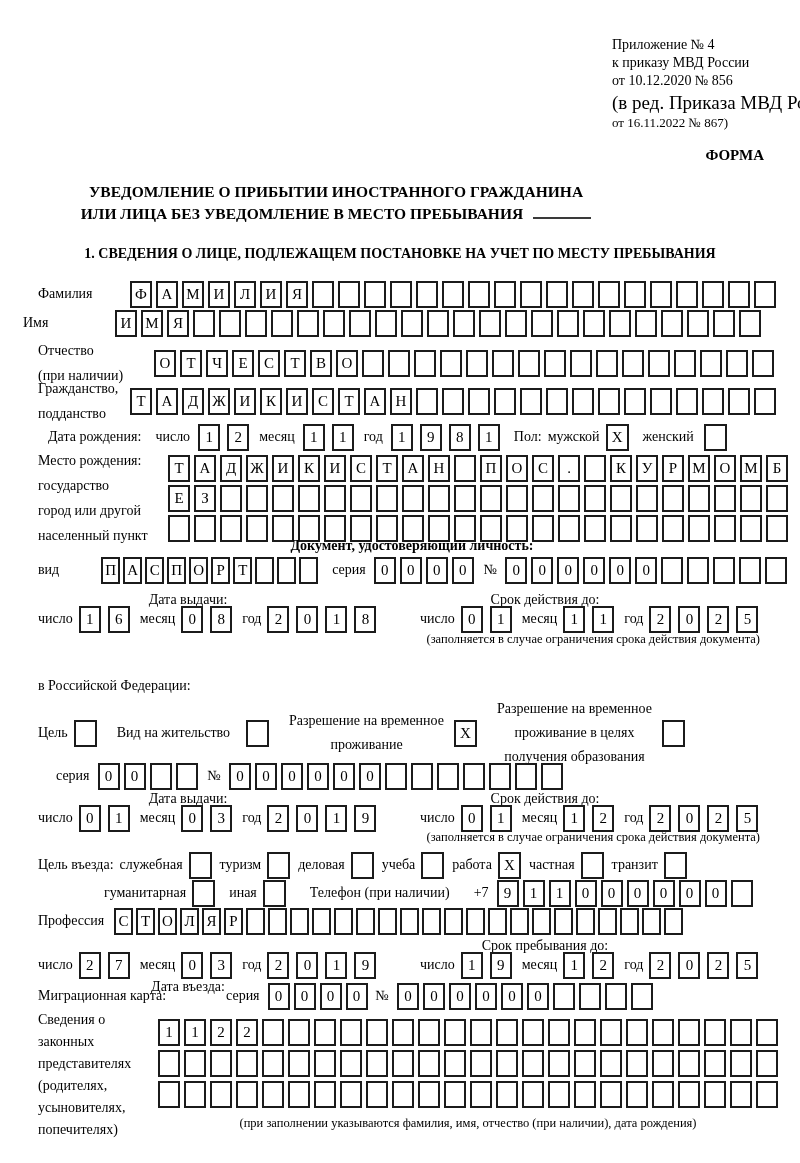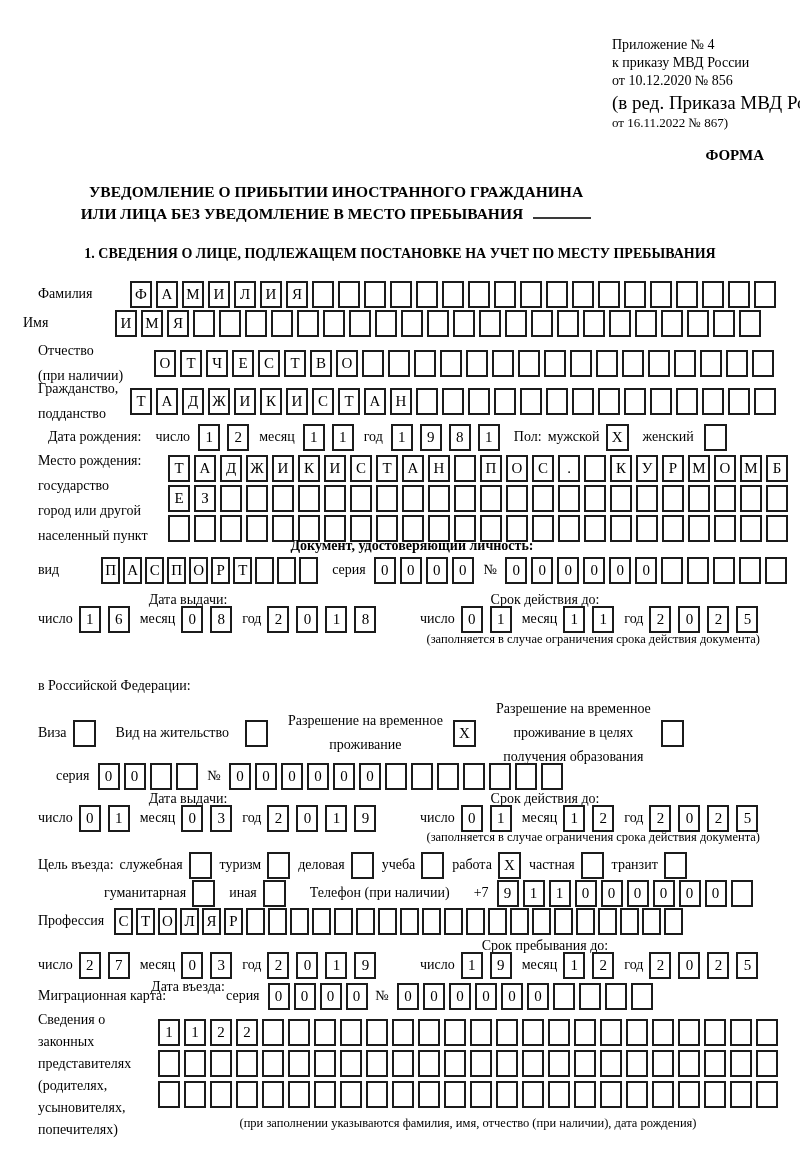--- a/index.html
+++ b/index.html
@@ -375,21 +375,21 @@
         <span class="cell">5</span>
       </span>
   </div>
 
   <div class="abs small" style="top:632px;left:340px;width:420px;text-align:right">(заполняется в случае ограничения срока действия документа)</div>
 
   <div class="abs lbl" style="top:677px;left:38px">в Российской Федерации:</div>
 
   <div class="abs topflex" style="top:697px;left:38px">
     <span class="rowflex">
-      <span class="lbl">Виза</span>
+      <span class="lbl">Цель</span>
       <span class="chk gap6"></span>
     </span>
     <span class="rowflex gap20">
       <span class="lbl">Вид на жительство</span>
       <span class="chk" style="margin-left:16px"></span>
     </span>
     <span class="topflex gap20">
       <span class="center">
         <span class="lbl" style="display:block;line-height:24px">Разрешение на временное</span>
         <span class="lbl" style="display:block;line-height:24px">проживание</span>

